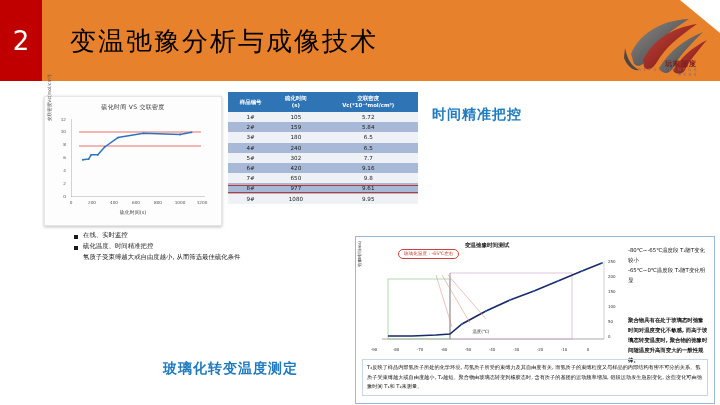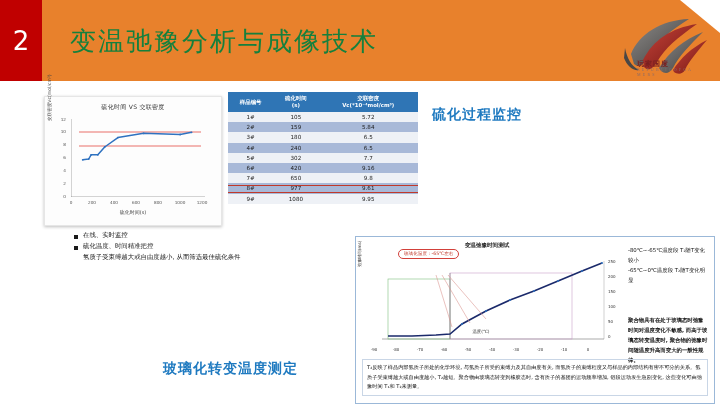--- a/index.html
+++ b/index.html
@@ -10,27 +10,27 @@
   .slide{position:relative;width:720px;height:405px;background:#fff;}
 
   
   .hdr-red{position:absolute;left:0;top:0;width:42px;height:81px;background:#c00000;}
   .hdr-num{position:absolute;left:0;top:0;width:42px;height:81px;
            display:flex;align-items:center;justify-content:center;
            color:#fff;font-size:26px;font-weight:400;letter-spacing:0;}
   .hdr-orange{position:absolute;left:42px;top:0;width:678px;height:81px;
               background:#e8812c;
               clip-path:polygon(0 0,638px 0,678px 33px,678px 81px,0 81px);}
-  .hdr-title{position:absolute;left:70px;top:24px;color:#15803d;
+  .hdr-title{position:absolute;left:70px;top:24px;color:#000000;
              font-size:26px;font-weight:400;letter-spacing:2px;white-space:nowrap;}
 
   
   .logo{position:absolute;left:619px;top:14px;width:92px;height:68px;}
-  .logo-sub{position:absolute;left:637px;top:62px;width:60px;text-align:left;
-            font-size:4px;color:#8d6b66;letter-spacing:.6px;line-height:5px;font-family:Liberation Serif, serif;}
+  .logo-sub{position:absolute;left:637px;top:62px;width:60px;text-align:right;
+            font-size:4px;color:#8d6b66;letter-spacing:.6px;line-height:5px;}
   .logo-sub b{display:block;font-size:7px;color:#7a2020;letter-spacing:1px;}
 
   
   .chart-card{position:absolute;left:44px;top:96px;width:176px;height:128px;
               background:#fdfdfd;border:1px solid #e6e6e6;
               box-shadow:0 1px 3px rgba(0,0,0,.25);}
   .chart-title{position:absolute;left:0;top:6px;width:176px;text-align:center;
                font-size:6px;color:#333;letter-spacing:.3px;}
   .chart-plot{position:absolute;left:26px;top:22px;width:134px;height:78px;}
   .ylab{position:absolute;left:2px;top:24px;font-size:4.6px;color:#444;
@@ -223,21 +223,21 @@
             <td>9#</td>
             <td>1080</td>
             <td>9.95</td>
           </tr>
       </tbody>
     </table>
   </div>
   <div class="redline" style="top:185px;"></div>
   <div class="redline" style="top:192px;"></div>
 
-  <div class="cap-blue" style="left:432px;top:106px;">硫化过程监控</div>
+  <div class="cap-blue" style="left:432px;top:106px;">时间精准把控</div>
   <div class="cap-blue" style="left:163px;top:360px;">玻璃化转变温度测定</div>
 
   <div class="bullets">
     <div class="row">
       <span class="sq"></span>
       <span>在线、实时监控</span>
     </div>
     <div class="row">
       <span class="sq"></span>
       <span>硫化温度、时间精准把控</span>

